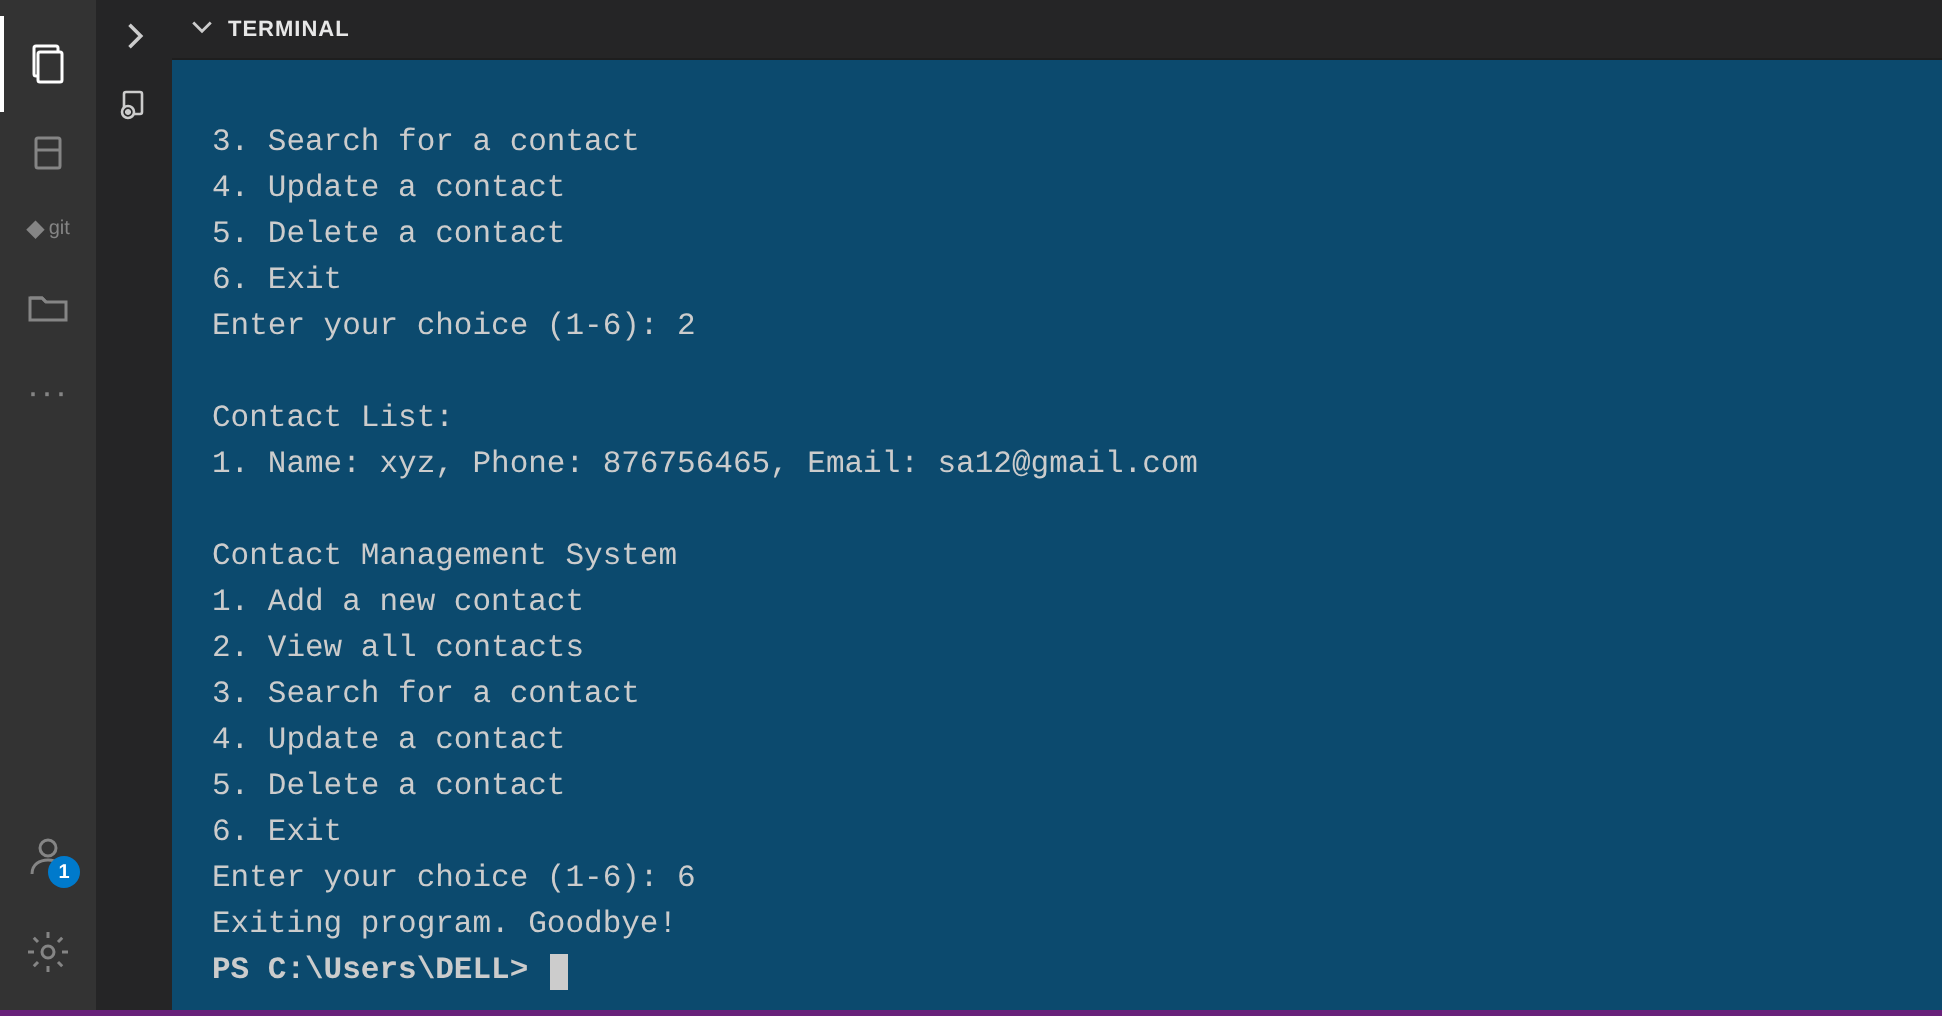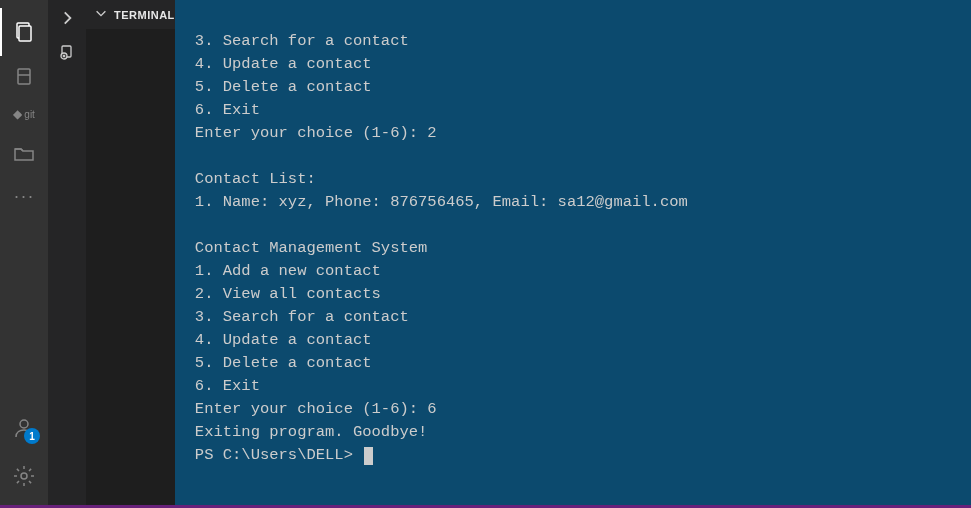--- a/index.html
+++ b/index.html
@@ -93,20 +93,21 @@
       cursor: pointer;
       display: flex;
       align-items: center;
       justify-content: center;
       width: 24px;
       height: 24px;
     }
     .main {
       flex: 1;
       display: flex;
+      flex-direction: column;
       min-width: 0;
     }
     .panel-header {
       height: 30px;
       background: #252526;
       border-bottom: 1px solid #1e1e1e;
       display: flex;
       align-items: center;
       padding-left: 8px;
       gap: 6px;
@@ -127,21 +128,21 @@
       background: #0c4a6e;
       padding: 30px 0 0 20px;
       font-family: Consolas, "Courier New", monospace;
       font-size: 15.5px;
       line-height: 23px;
       color: #cccccc;
       overflow: hidden;
       white-space: pre;
     }
     .terminal-line { white-space: pre; }
-    .prompt-line { display: flex; align-items: center; }
+    .prompt-line { display: flex; align-items: center; font-weight: bold; }
     .cursor {
       display: inline-block;
       width: 9px;
       height: 18px;
       background: #cccccc;
       margin-left: 2px;
       vertical-align: middle;
     }
     .ellipsis {
       font-size: 18px;

